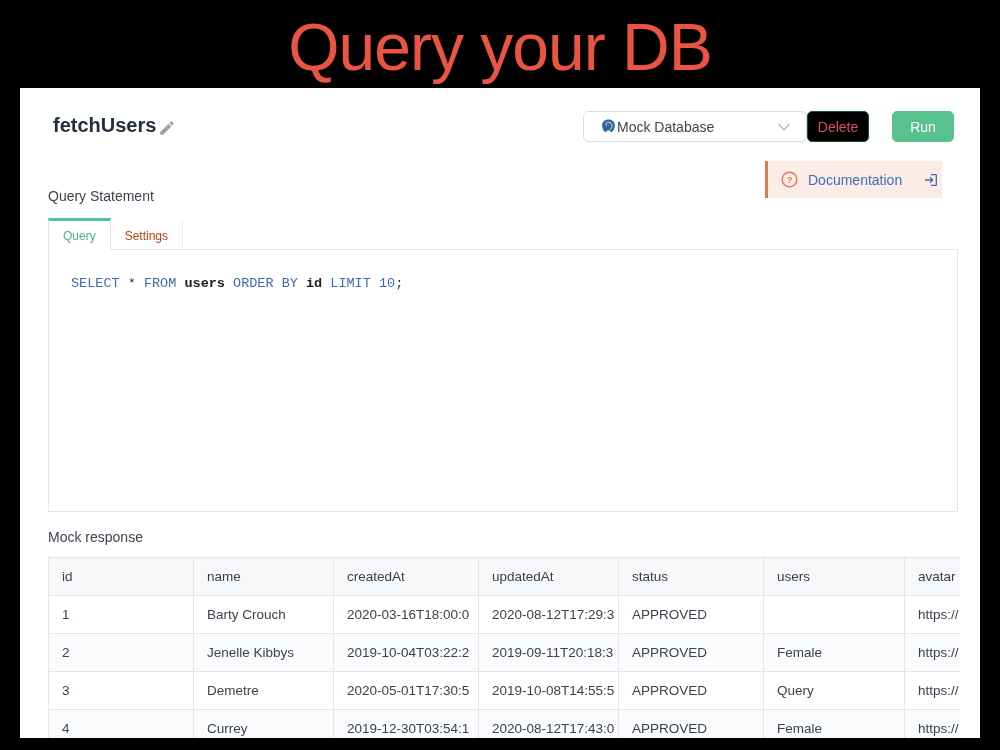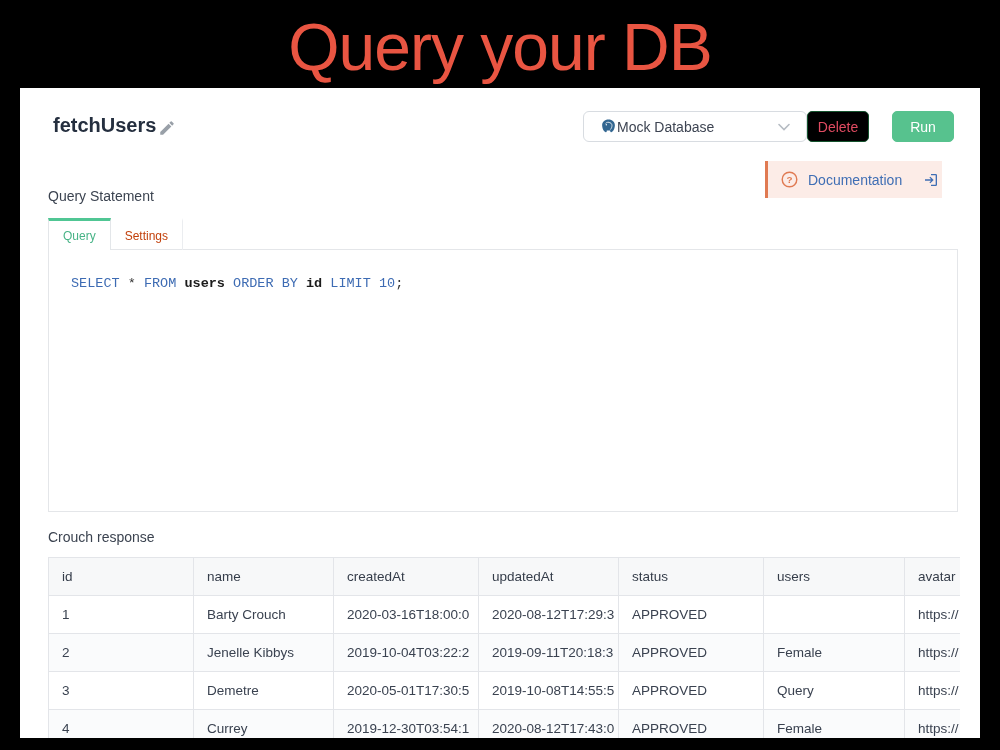--- a/index.html
+++ b/index.html
@@ -125,21 +125,21 @@
 
     <div class="tabs">
       <div class="tab active">Query</div>
       <div class="tab inactive">Settings</div>
     </div>
 
     <div class="editor-box">
       <div class="code-line"><span class="tok-keyword">SELECT</span><span class="tok-plain"> * </span><span class="tok-keyword">FROM</span><span class="tok-plain"> </span><span class="tok-ident">users</span><span class="tok-plain"> </span><span class="tok-keyword">ORDER BY</span><span class="tok-plain"> </span><span class="tok-ident">id</span><span class="tok-plain"> </span><span class="tok-keyword">LIMIT</span><span class="tok-plain"> </span><span class="tok-number">10</span><span class="tok-plain">;</span></div>
     </div>
 
-    <div class="section-label lbl-response">Crouch response</div>
+    <div class="section-label lbl-response">Mock response</div>
 
     <div class="table-clip">
       <table class="results">
           <colgroup>
             <col style="width: 145px;">
             <col style="width: 140px;">
             <col style="width: 145px;">
             <col style="width: 140px;">
             <col style="width: 145px;">
             <col style="width: 141px;">

